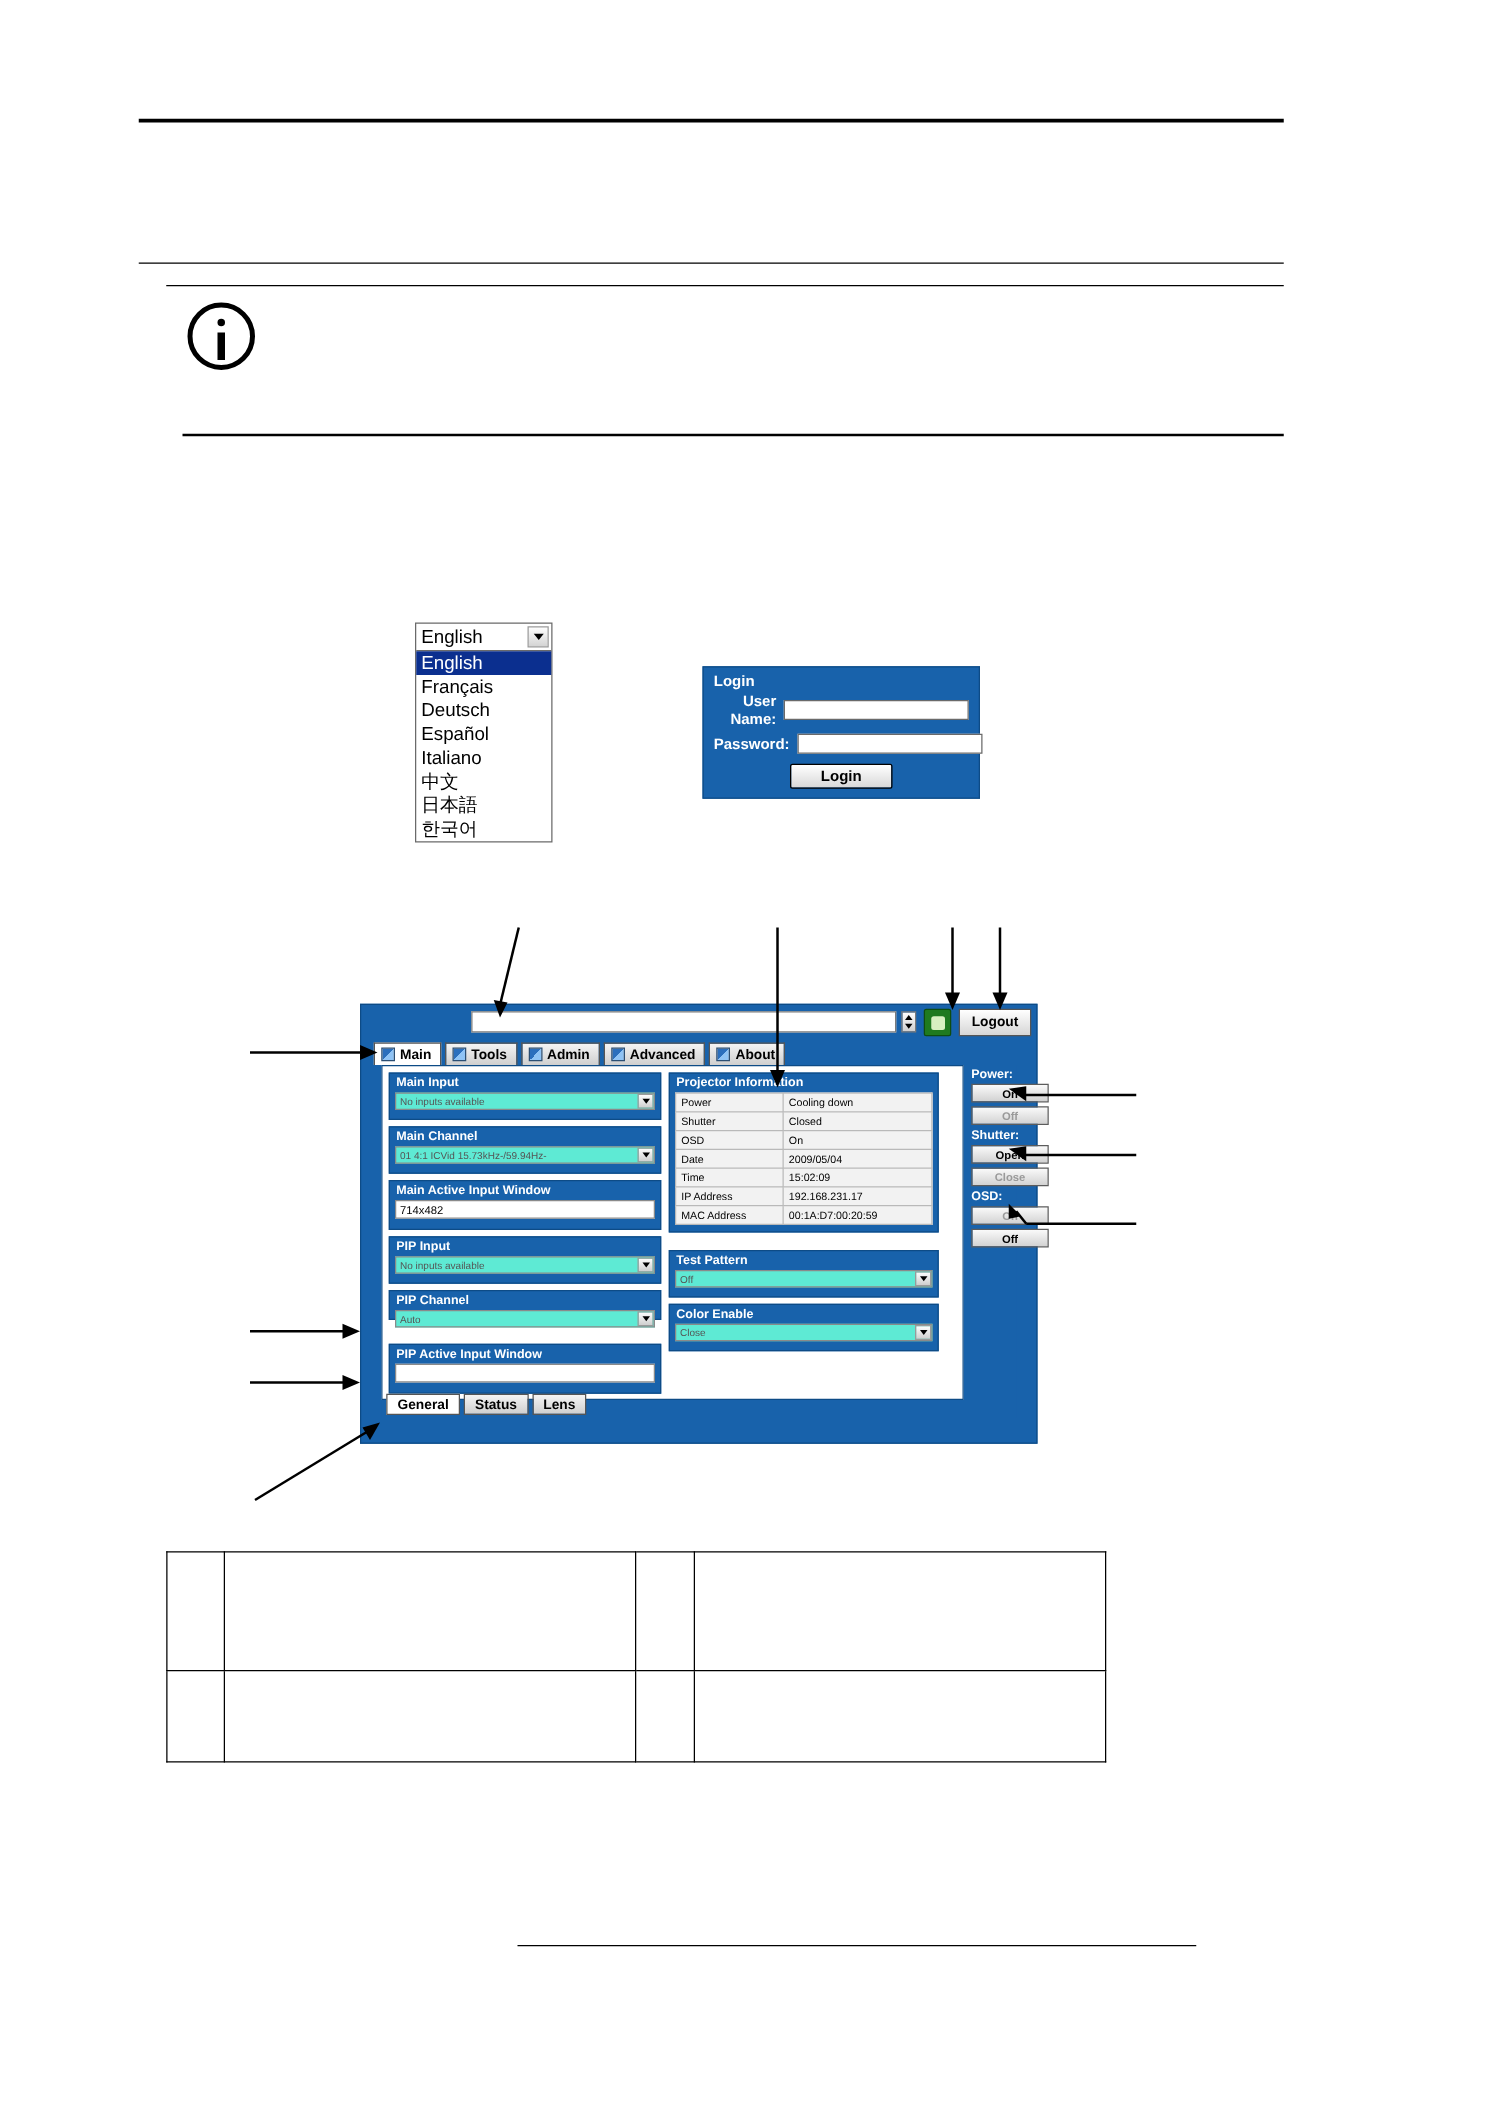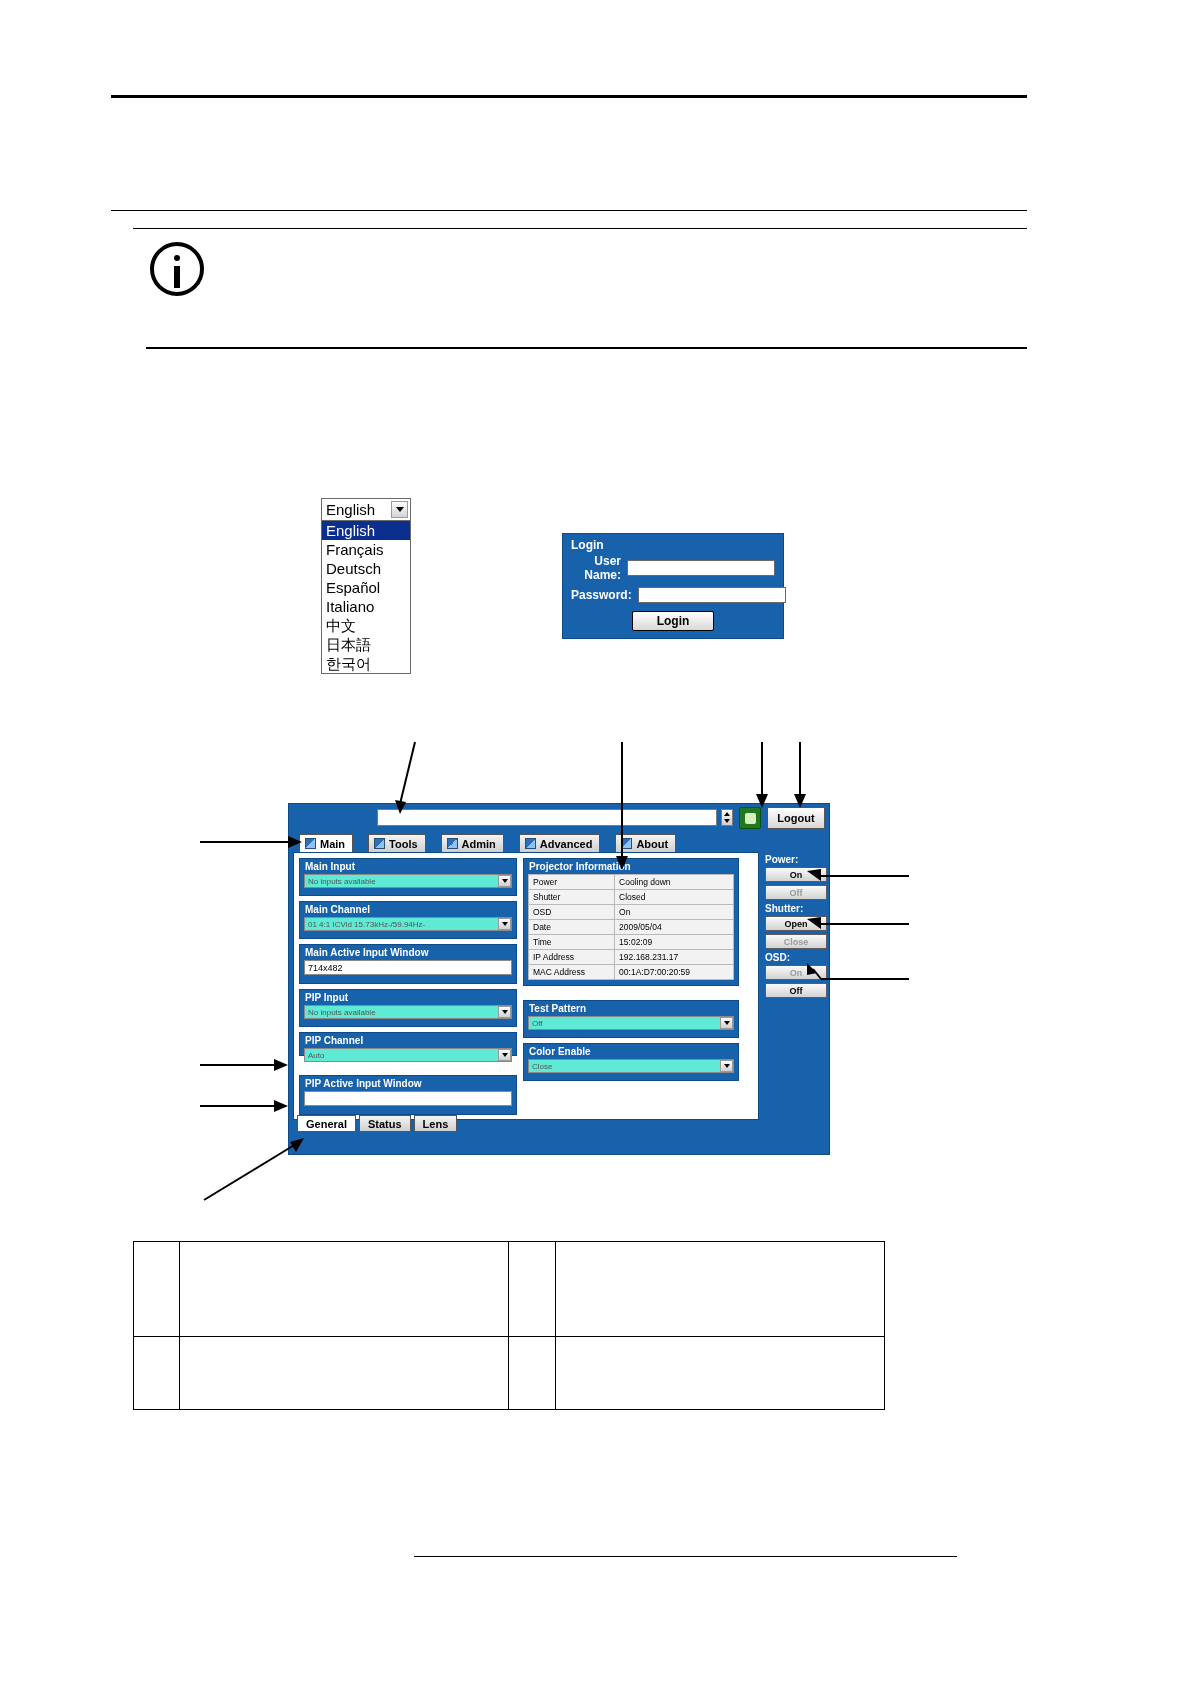--- a/index.html
+++ b/index.html
@@ -47,23 +47,23 @@
     top: 20px;
     width: 6px;
     height: 22px;
     margin-left: -3px;
     background: #000;
   }
 
   
   .lang-box {
     position: absolute;
-    left: 321px;
+    left: 332px;
     top: 498px;
-    width: 90px;
+    width: 110px;
     border: 1px solid #6a6a6a;
     background: #fff;
     font-size: 15px;
     box-sizing: border-box;
   }
   .lang-current {
     display: flex;
     align-items: center;
     justify-content: space-between;
     height: 22px;
@@ -247,21 +247,21 @@
     justify-content: center;
     cursor: pointer;
   }
 
   .tabbar {
     position: relative;
     height: 20px;
     padding-left: 10px;
     display: flex;
     align-items: flex-end;
-    gap: 15px;
+    gap: 3px;
   }
   .tab {
     height: 18px;
     padding: 0 7px 0 5px;
     background: linear-gradient(#f4f4f4, #cfcfcf);
     border: 1px solid #555;
     border-bottom: none;
     font-size: 11px;
     font-weight: bold;
     display: flex;
@@ -276,21 +276,21 @@
   .tab .ticon {
     width: 11px;
     height: 11px;
     background: linear-gradient(135deg, #2b6fbd 50%, #8fc3f5 50%);
     border: 1px solid #2b4e73;
     box-sizing: border-box;
   }
 
   .panelarea {
     position: relative;
-    margin: 0 4px;
+    margin: 0 16px;
     height: 282px;
     background: #1862ab;
   }
   .content-white {
     position: absolute;
     left: 0;
     top: 0;
     width: 466px;
     height: 268px;
     background: #ffffff;

